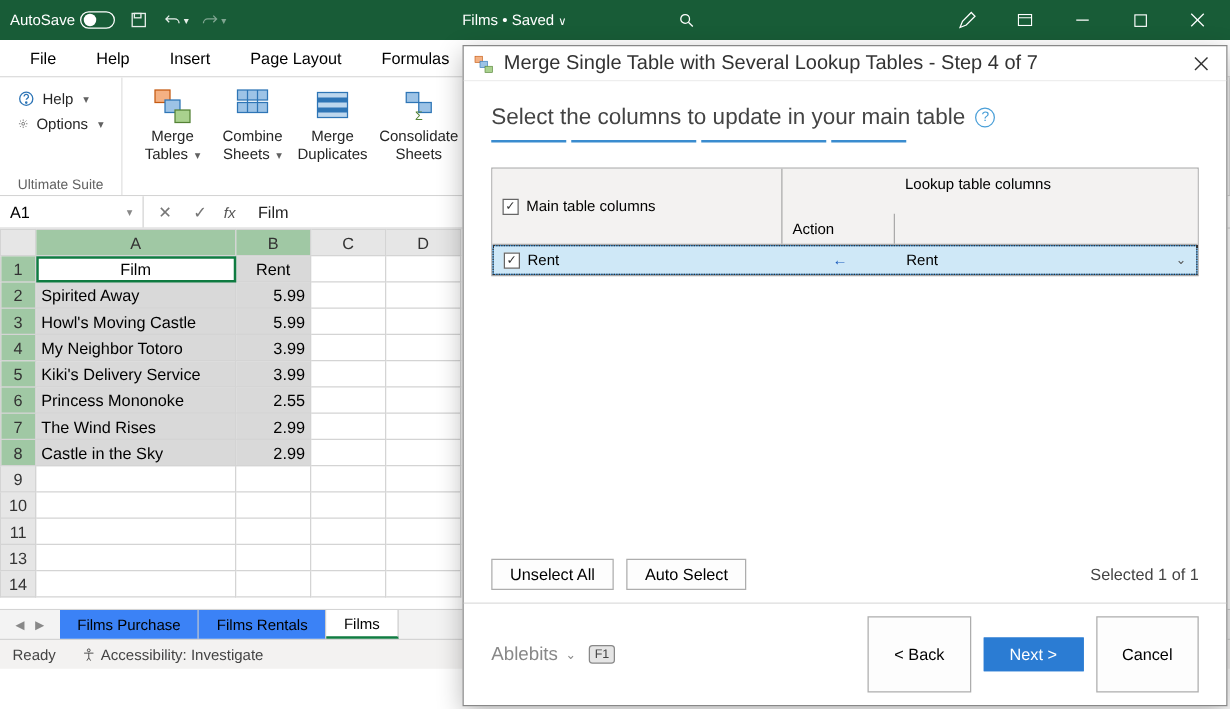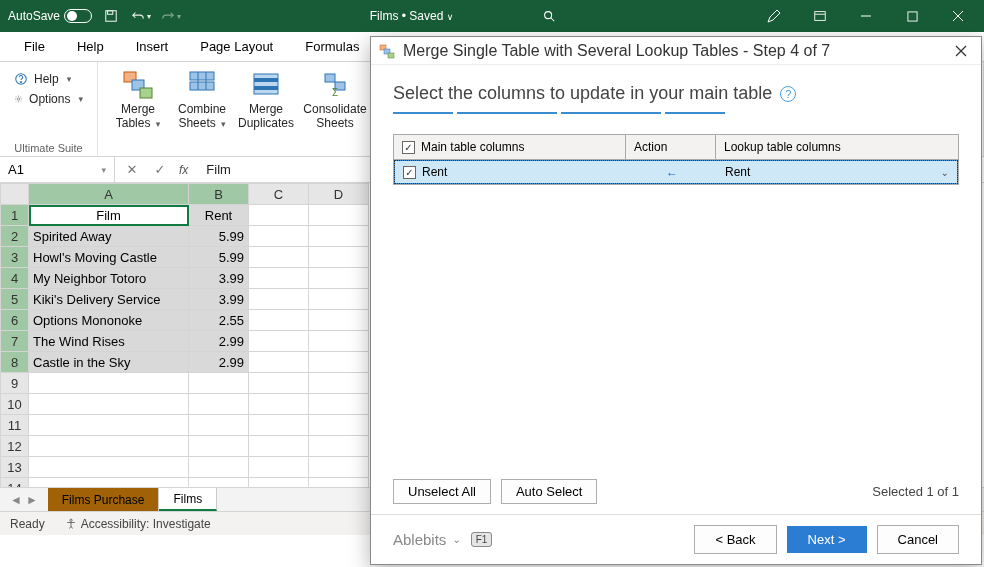--- a/index.html
+++ b/index.html
@@ -58,21 +58,21 @@
 .sel-range td.rowhdr { background: #d4d4d4; }
 .hdr-cell { background: #d9d9d9 !important; font-weight: normal; text-align: center; }
 .active-cell { background: #fff !important; outline: 2px solid #0f7b41; outline-offset: -2px; }
 .valcell { text-align: right; }
 .sel-col-hdr { background: #a0c8a4 !important; }
 .sel-row-hdr { background: #a0c8a4 !important; }
 
 
 .sheet-tabs { height: 24px; border-top: 1px solid #d4d4d4; display: flex; align-items: stretch; font-size: 12px; background: #f3f3f3; }
 .sheet-nav { display: flex; align-items: center; gap: 4px; padding: 0 10px; color: #888; }
-.sheet-tab { padding: 3px 14px; border-right: 1px solid #ccc; background: #a16207; display: flex; align-items: center; }
+.sheet-tab { padding: 3px 14px; border-right: 1px solid #ccc; background: #3b82f6; display: flex; align-items: center; }
 .sheet-tab.active { background: #fff; border-bottom: 2px solid #107c41; font-weight: 400; }
 
 
 .statusbar { height: 24px; background: #f3f2f1; border-top: 1px solid #d4d4d4; display: flex; align-items: center; font-size: 12px; color: #444; padding: 0 10px; gap: 20px; }
 
 
 .dialog { position: absolute; left: 370px; top: 36px; width: 612px; height: 529px; background: #fff; border: 1px solid #888; box-shadow: 0 6px 20px rgba(0,0,0,0.3); display: flex; flex-direction: column; }
 .dlg-titlebar { height: 28px; display: flex; align-items: center; padding: 0 8px; font-size: 16px; color: #333; border-bottom: 1px solid #eee; }
 .dlg-titlebar .dlg-icon { width: 16px; height: 16px; margin-right: 8px; }
 .dlg-titlebar .dlg-title { flex: 1; }
@@ -82,40 +82,40 @@
 .dlg-heading { font-size: 18px; color: #444; display: flex; align-items: center; gap: 8px; margin-bottom: 8px; }
 .help-icon { width: 16px; height: 16px; border: 1px solid #4a9fd8; border-radius: 50%; color: #4a9fd8; font-size: 11px; display: flex; align-items: center; justify-content: center; }
 .dlg-under { height: 2px; display: flex; gap: 4px; margin-bottom: 20px; }
 .dlg-under span { height: 2px; background: #3a8ccf; }
 
 .map-table { border: 1px solid #aaa; font-size: 12px; }
 .map-header { display: flex; background: #f3f2f1; border-bottom: 1px solid #aaa; }
 .map-header > div { padding: 5px 8px; border-right: 1px solid #aaa; }
 .map-header > div:last-child { border-right: none; }
 .mh-main { width: 232px; display: flex; align-items: center; gap: 6px; }
-.mh-action { width: 90px; }
+.mh-action { width: 90px; margin-top: 36px; }
 .mh-lookup { flex: 1; }
 
 .map-row { display: flex; background: #cfe8f7; border: 1px solid #3a8ccf; outline: 1px dotted #333; outline-offset: -1px; }
 .map-row > div { padding: 4px 8px; display: flex; align-items: center; }
 .mr-main { width: 232px; gap: 6px; }
 .mr-action { width: 90px; justify-content: center; color: #185abd; }
 .mr-lookup { flex: 1; justify-content: space-between; }
 
 .chk { width: 13px; height: 13px; border: 1px solid #666; background: #fff; display: inline-flex; align-items: center; justify-content: center; font-size: 10px; color: #333; }
 
 .dlg-mid-btns { display: flex; gap: 10px; margin-top: auto; padding-top: 10px; align-items: center; }
 .btn { border: 1px solid #adadad; background: #fdfdfd; padding: 4px 14px; font-size: 13px; cursor: pointer; }
 .sel-count { margin-left: auto; font-size: 13px; color: #444; }
 
 .dlg-footer { border-top: 1px solid #ddd; padding: 10px 22px; display: flex; align-items: center; gap: 10px; }
 .brand { color: #888; font-size: 15px; font-weight: 500; display: flex; align-items: center; gap: 6px; }
 .f1 { border: 1px solid #888; border-radius: 3px; padding: 1px 4px; font-size: 10px; background: #e5e5e5; color: #444; }
 .btn-primary { background: #2b7cd3; border-color: #2b7cd3; color: #fff; padding: 5px 20px; }
-.btn-back, .btn-cancel { padding: 6px 20px; }
+.btn-back, .btn-cancel { padding: 22px 20px; }
 
 </style>
 </head>
 <body>
 
 <div class="titlebar">
   <div class="left">
     <div class="autosave">
       <span>AutoSave</span>
       <span class="toggle"></span>
@@ -322,21 +322,21 @@
         </tr>
         <tr class="sel-range">
           <td class="rowhdr sel-row-hdr">5</td>
           <td>Kiki's Delivery Service</td>
           <td class="valcell">3.99</td>
           <td style="background:#fff;"></td>
           <td style="background:#fff;"></td>
         </tr>
         <tr class="sel-range">
           <td class="rowhdr sel-row-hdr">6</td>
-          <td>Options Mononoke</td>
+          <td>Princess Mononoke</td>
           <td class="valcell">2.55</td>
           <td style="background:#fff;"></td>
           <td style="background:#fff;"></td>
         </tr>
         <tr class="sel-range">
           <td class="rowhdr sel-row-hdr">7</td>
           <td>The Wind Rises</td>
           <td class="valcell">2.99</td>
           <td style="background:#fff;"></td>
           <td style="background:#fff;"></td>
@@ -357,27 +357,20 @@
         </tr>
         <tr>
           <td class="rowhdr">10</td>
           <td></td>
           <td></td>
           <td></td>
           <td></td>
         </tr>
         <tr>
           <td class="rowhdr">11</td>
-          <td></td>
-          <td></td>
-          <td></td>
-          <td></td>
-        </tr>
-        <tr>
-          <td class="rowhdr">12</td>
           <td></td>
           <td></td>
           <td></td>
           <td></td>
         </tr>
         <tr>
           <td class="rowhdr">13</td>
           <td></td>
           <td></td>
           <td></td>
@@ -393,20 +386,21 @@
       </tbody>
   </table>
 </div>
 
 <div class="sheet-tabs">
   <div class="sheet-nav">
     <span>◄</span>
     <span>►</span>
   </div>
   <div class="sheet-tab">Films Purchase</div>
+  <div class="sheet-tab">Films Rentals</div>
   <div class="sheet-tab active">Films</div>
 </div>
 
 <div class="statusbar">
   <span>Ready</span>
   <span style="display:flex;align-items:center;gap:4px;">
     <svg width="12" height="12" viewBox="0 0 16 16" fill="none" stroke="#444">
         <circle cx="8" cy="3" r="1.5"></circle>
         <path d="M3 6h10M8 6v5M6 14l2-3 2 3"></path>
       </svg>

